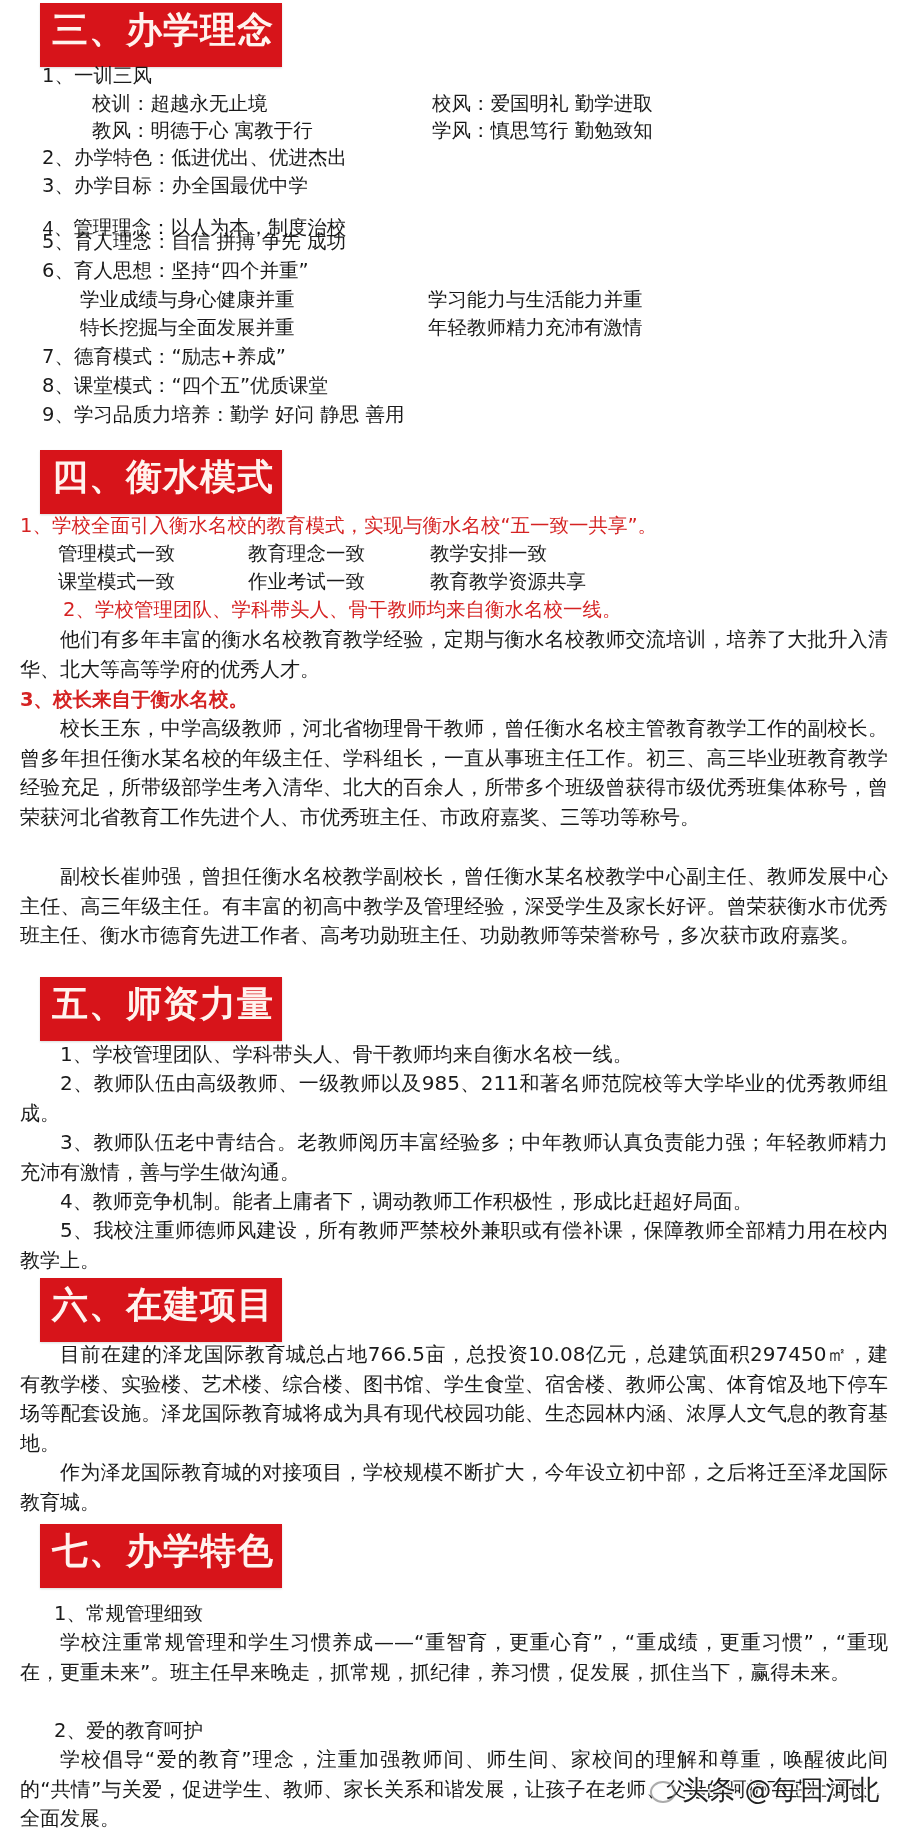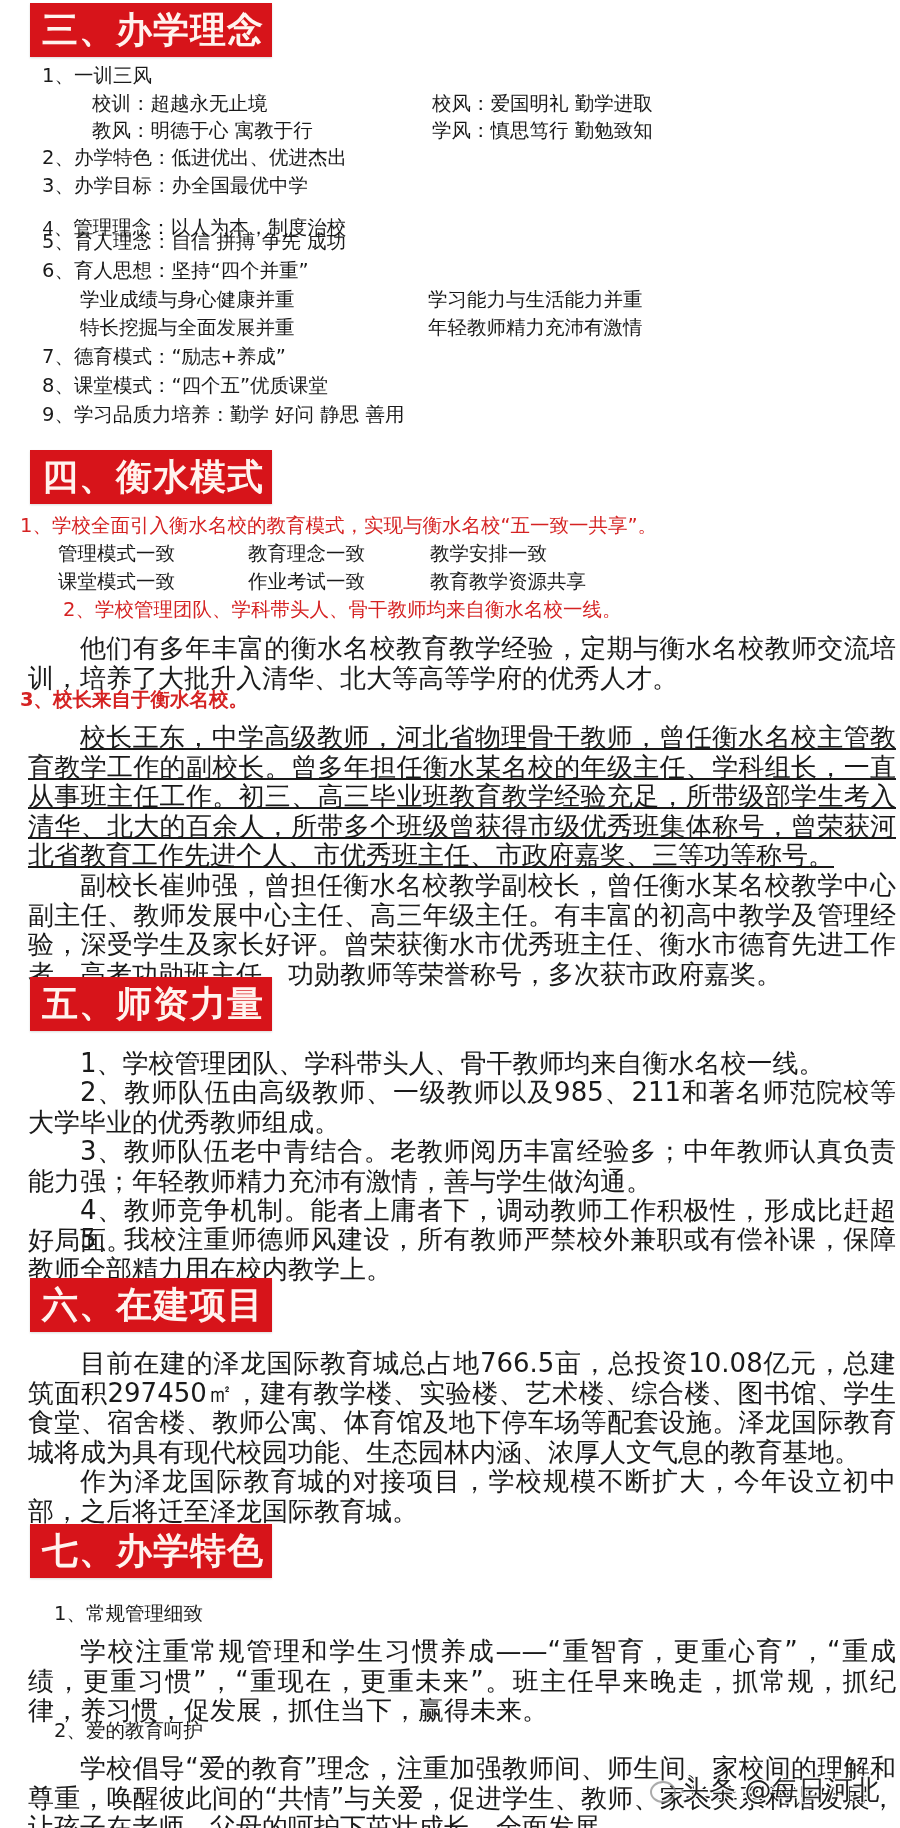--- a/index.html
+++ b/index.html
@@ -1,25 +1,25 @@
 <!DOCTYPE html>
 <html><head>
 <meta charset="utf-8">
 <style>
   html, body { margin:0; padding:0; background:#ffffff; }
   body { width:900px; height:1828px; position:relative; overflow:hidden;
          font-family:"DejaVu Sans","Liberation Sans",sans-serif; color:#1a1a1a; }
-  .hdr { position:absolute; left:30px; width:242px; height:54px; background:#d7141a;
+  .hdr { position:absolute; left:40px; width:242px; height:64px; background:#d7141a;
          color:#fff3ee; font-family:"DejaVu Sans",sans-serif; font-weight:bold;
          font-size:36px; line-height:54px; padding-left:12px; box-sizing:border-box;
          letter-spacing:1px; box-shadow:0 1px 2px rgba(0,0,0,0.15); }
   .ln { position:absolute; font-size:19.5px; line-height:27px; white-space:nowrap; }
   .red { color:#d52222; }
-  .para { position:absolute; left:28px; width:868px; font-size:26px; line-height:29.5px;
-          text-align:justify; text-indent:2em;margin-top:9px; }
+  .para { position:absolute; left:20px; width:868px; font-size:20px; line-height:29.5px;
+          text-align:justify; text-indent:2em; }
   .wm { position:absolute; left:650px; top:1772px; font-size:27px; color:#222;
         text-shadow:1px 1px 0 #fff,-1px -1px 0 #fff,1px -1px 0 #fff,-1px 1px 0 #fff;
         white-space:nowrap; }
   .wm-icon { display:inline-block; width:22px; height:18px; border:2px solid #888;
              border-radius:50%; margin-right:6px; vertical-align:middle; opacity:.7; }
 </style>
 </head>
 <body>
 
 <div class="hdr" style="top:3px;">三、办学理念</div>
@@ -45,21 +45,21 @@
 <div class="ln red" style="left:20px;top:512px;">1、学校全面引入衡水名校的教育模式，实现与衡水名校“五一致一共享”。</div>
 <div class="ln" style="left:58px;top:540px;">管理模式一致</div>
 <div class="ln" style="left:248px;top:540px;">教育理念一致</div>
 <div class="ln" style="left:430px;top:540px;">教学安排一致</div>
 <div class="ln" style="left:58px;top:568px;">课堂模式一致</div>
 <div class="ln" style="left:248px;top:568px;">作业考试一致</div>
 <div class="ln" style="left:430px;top:568px;">教育教学资源共享</div>
 <div class="ln red" style="left:20px;top:596px;margin-left:43px;">2、学校管理团队、学科带头人、骨干教师均来自衡水名校一线。</div>
 <div class="para" style="top:625px;">他们有多年丰富的衡水名校教育教学经验，定期与衡水名校教师交流培训，培养了大批升入清华、北大等高等学府的优秀人才。</div>
 <div class="ln red" style="left:20px;top:686px;font-weight:bold;">3、校长来自于衡水名校。</div>
-<div class="para" style="top:714px;text-decoration:underline;">校长王东，中学高级教师，河北省物理骨干教师，曾任衡水名校主管教育教学工作的副校长。曾多年担任衡水某名校的年级主任、学科组长，一直从事班主任工作。初三、高三毕业班教育教学经验充足，所带级部学生考入清华、北大的百余人，所带多个班级曾获得市级优秀班集体称号，曾荣获河北省教育工作先进个人、市优秀班主任、市政府嘉奖、三等功等称号。</div>
+<div class="para" style="top:714px;">校长王东，中学高级教师，河北省物理骨干教师，曾任衡水名校主管教育教学工作的副校长。曾多年担任衡水某名校的年级主任、学科组长，一直从事班主任工作。初三、高三毕业班教育教学经验充足，所带级部学生考入清华、北大的百余人，所带多个班级曾获得市级优秀班集体称号，曾荣获河北省教育工作先进个人、市优秀班主任、市政府嘉奖、三等功等称号。</div>
 <div class="para" style="top:862px;">副校长崔帅强，曾担任衡水名校教学副校长，曾任衡水某名校教学中心副主任、教师发展中心主任、高三年级主任。有丰富的初高中教学及管理经验，深受学生及家长好评。曾荣获衡水市优秀班主任、衡水市德育先进工作者、高考功勋班主任、功勋教师等荣誉称号，多次获市政府嘉奖。</div>
 
 <div class="hdr" style="top:977px;">五、师资力量</div>
 <div class="para" style="top:1040px;">1、学校管理团队、学科带头人、骨干教师均来自衡水名校一线。</div>
 <div class="para" style="top:1069px;">2、教师队伍由高级教师、一级教师以及985、211和著名师范院校等大学毕业的优秀教师组成。</div>
 <div class="para" style="top:1128px;">3、教师队伍老中青结合。老教师阅历丰富经验多；中年教师认真负责能力强；年轻教师精力充沛有激情，善与学生做沟通。</div>
 <div class="para" style="top:1187px;">4、教师竞争机制。能者上庸者下，调动教师工作积极性，形成比赶超好局面。</div>
 <div class="para" style="top:1216px;">5、我校注重师德师风建设，所有教师严禁校外兼职或有偿补课，保障教师全部精力用在校内教学上。</div>
 
 <div class="hdr" style="top:1278px;">六、在建项目</div>

